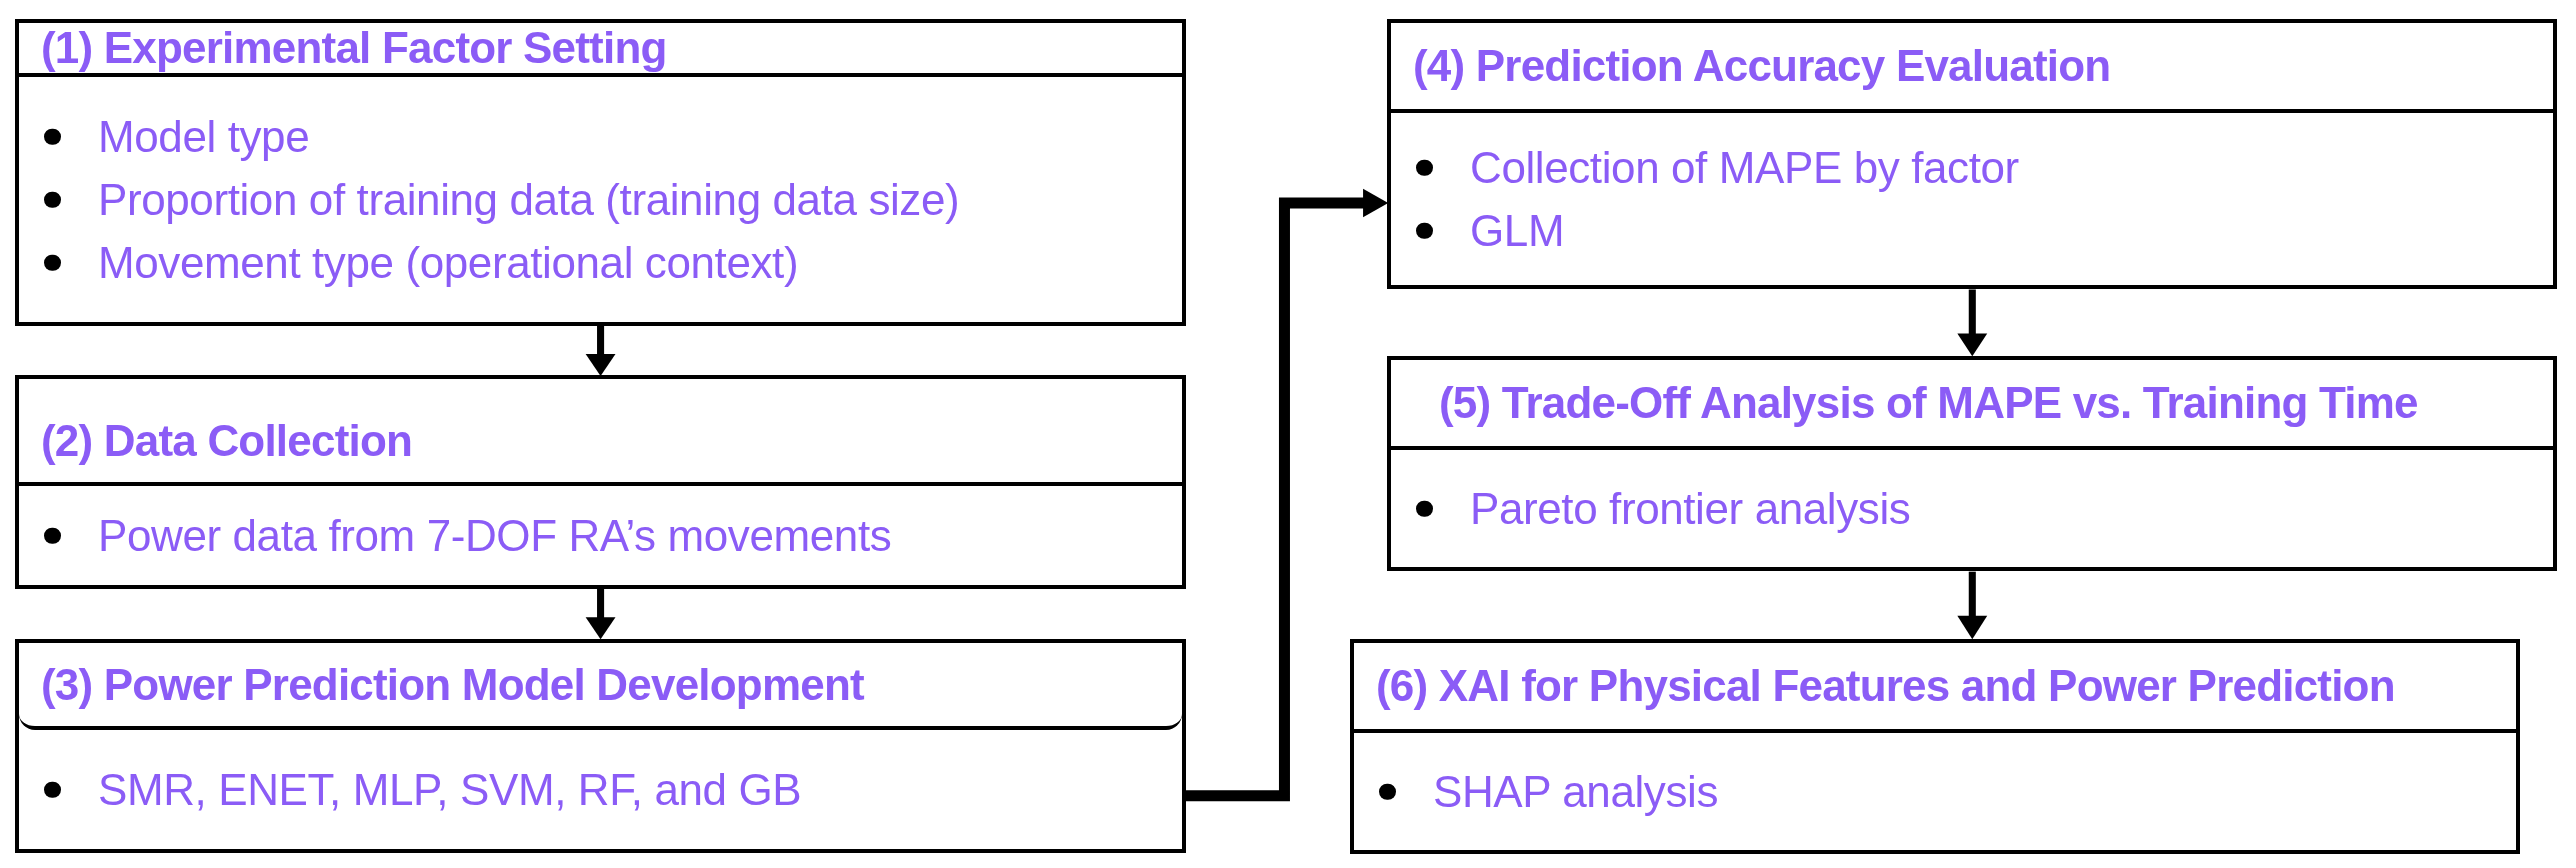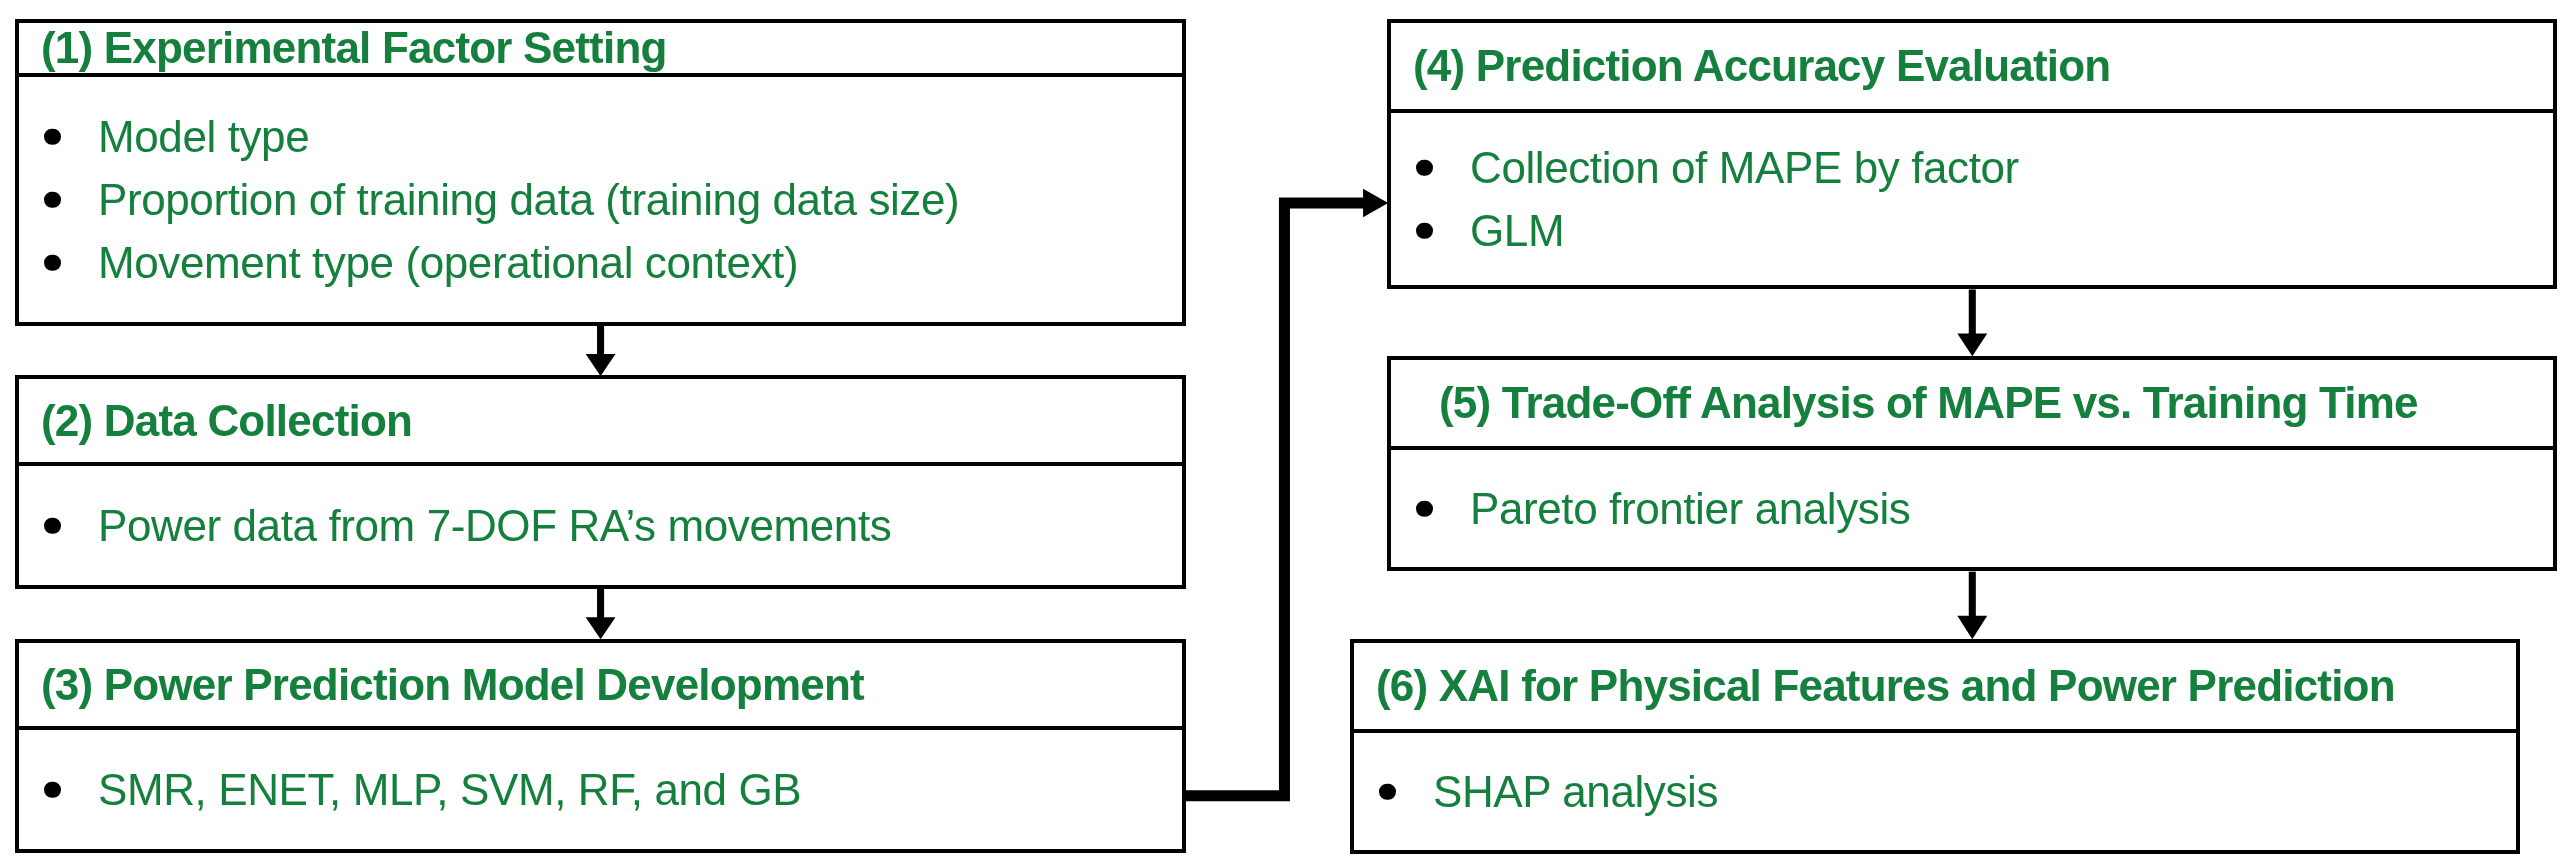--- a/index.html
+++ b/index.html
@@ -6,21 +6,21 @@
     margin: 0;
     padding: 0;
     background: #ffffff;
   }
   .canvas {
     position: relative;
     width: 2576px;
     height: 869px;
     background: #ffffff;
     font-family: "Liberation Sans", sans-serif;
-    color: #15803d;
+    color: #8b5cf6;
     overflow: hidden;
   }
   .arrow-layer {
     position: absolute;
     left: 0;
     top: 0;
     width: 2576px;
     height: 869px;
     pointer-events: none;
   }
@@ -114,33 +114,33 @@
         <span>Proportion of training data (training data size)</span>
       </li>
       <li class="item">
         <span class="bullet"></span>
         <span>Movement type (operational context)</span>
       </li>
     </ul>
   </div>
 
   <div class="box" style="left:15px; top:375px; width:1171px; height:214px;">
-    <div class="box-header" style="height:83px;">
+    <div class="box-header" style="height:83px;margin-top:20px;">
       <span>(2) Data Collection</span>
     </div>
     <ul class="box-body">
       <li class="item">
         <span class="bullet"></span>
         <span>Power data from 7-DOF RA’s movements</span>
       </li>
     </ul>
   </div>
 
   <div class="box" style="left:15px; top:639px; width:1171px; height:214px;">
-    <div class="box-header" style="height:83px;">
+    <div class="box-header" style="height:83px;border-radius:16px;">
       <span>(3) Power Prediction Model Development</span>
     </div>
     <ul class="box-body">
       <li class="item">
         <span class="bullet"></span>
         <span>SMR, ENET, MLP, SVM, RF, and GB</span>
       </li>
     </ul>
   </div>
 

